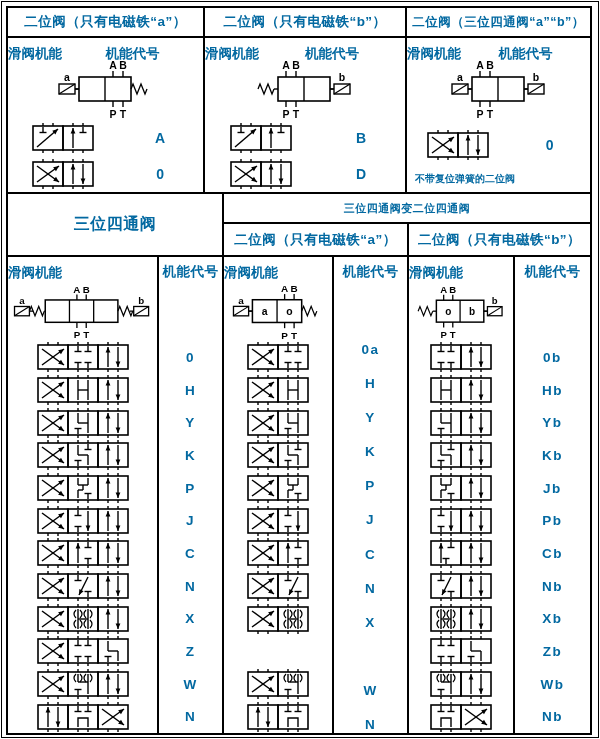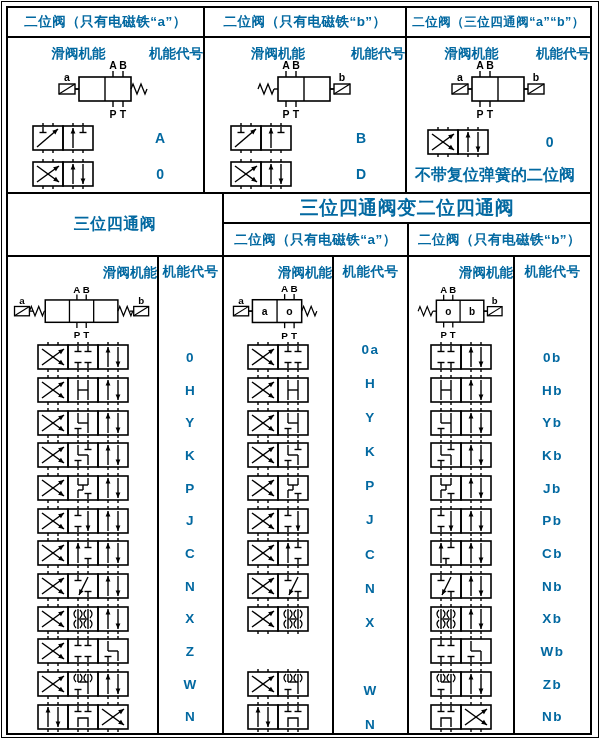--- a/index.html
+++ b/index.html
@@ -7,28 +7,28 @@
          font-family:"Liberation Sans","DejaVu Sans",sans-serif;color:#0369a1;overflow:hidden;}
   #frame .edge{position:absolute;inset:1px;border:1px solid #000;}
   #tbl{position:absolute;left:6px;top:6px;width:586px;height:729px;
        border:2px solid #000;box-sizing:border-box;}
   .vline,.hline{position:absolute;background:#000;}
   .vline{width:2px;} .hline{height:2px;}
   .cellbox{position:absolute;box-sizing:border-box;}
   .hdr{display:flex;align-items:center;justify-content:center;
        font-weight:bold;font-size:13.5px;letter-spacing:0.5px;white-space:nowrap;}
   .sublabels{display:flex;height:24px;align-items:center;font-weight:bold;font-size:13.5px;}
-  .sublabels span{flex:1;text-align:right;margin-top:8px;}
+  .sublabels span{flex:1;text-align:left;margin-top:8px;}
   .topc{display:flex;flex-direction:column;}
   .diagwrap{display:flex;justify-content:center;align-items:center;}
   .trow{display:flex;align-items:center;flex:1;}
   .trow .symhalf{width:56%;display:flex;justify-content:center;}
   .trow .codehalf{width:44%;display:flex;justify-content:center;
                   font-weight:bold;font-size:14px;}
-  .note{font-weight:bold;font-size:16px;padding:2px 4px 6px 8px;white-space:nowrap;}
+  .note{font-weight:bold;font-size:10px;padding:2px 4px 6px 8px;white-space:nowrap;}
   .colstack{position:absolute;display:flex;flex-direction:column;}
   .slot{flex:1;display:flex;align-items:center;justify-content:center;overflow:visible;}
   .codetext{font-weight:bold;font-size:13.5px;letter-spacing:1.5px;white-space:pre;}
   svg{display:block;}
 </style>
 </head>
 <body>
 
 <div id="frame">
   <div class="edge"></div>
@@ -276,21 +276,21 @@
                 <polygon points="20,22 22.4,16.5 17.6,16.5" fill="#000"></polygon>
               </g>
             </svg>
           </div>
           <div class="codehalf">0</div>
         </div>
         <div class="note">不带复位弹簧的二位阀</div>
       </div>
 
     <div class="cellbox hdr" style="left:0;top:186px;width:214px;height:61px;font-size:16px;">三位四通阀</div>
-    <div class="cellbox hdr" style="left:216px;top:186px;width:366px;height:28px;font-size:19px;">三位四通阀变二位四通阀</div>
+    <div class="cellbox hdr" style="left:216px;top:186px;width:366px;height:28px;font-size:11px;">三位四通阀变二位四通阀</div>
     <div class="cellbox hdr" style="left:216px;top:216px;width:183px;height:31px;">二位阀（只有电磁铁“a”）</div>
     <div class="cellbox hdr" style="left:401px;top:216px;width:181px;height:31px;">二位阀（只有电磁铁“b”）</div>
 
     <div class="cellbox topc" id="bhead0" style="left:0;top:249px;width:149px;height:84px;">
         <div class="sublabels" style="justify-content: center;">
           <span>滑阀机能</span>
         </div>
         <div class="diagwrap" style="flex: 1 1 0%;">
           <svg width="160" height="64" viewBox="0 0 160 64">
             <rect x="40" y="18" width="78" height="24" fill="none" stroke="#000" stroke-width="1.6"></rect>
@@ -1630,23 +1630,23 @@
         <div class="slot">
           <span class="codetext">Cb</span>
         </div>
         <div class="slot">
           <span class="codetext">Nb</span>
         </div>
         <div class="slot">
           <span class="codetext">Xb</span>
         </div>
         <div class="slot">
+          <span class="codetext">Zb</span>
+        </div>
+        <div class="slot">
           <span class="codetext">Wb</span>
-        </div>
-        <div class="slot">
-          <span class="codetext">Zb</span>
         </div>
         <div class="slot">
           <span class="codetext">Nb</span>
         </div>
       </div>
   </div>
 </div>
 
 </body></html>

